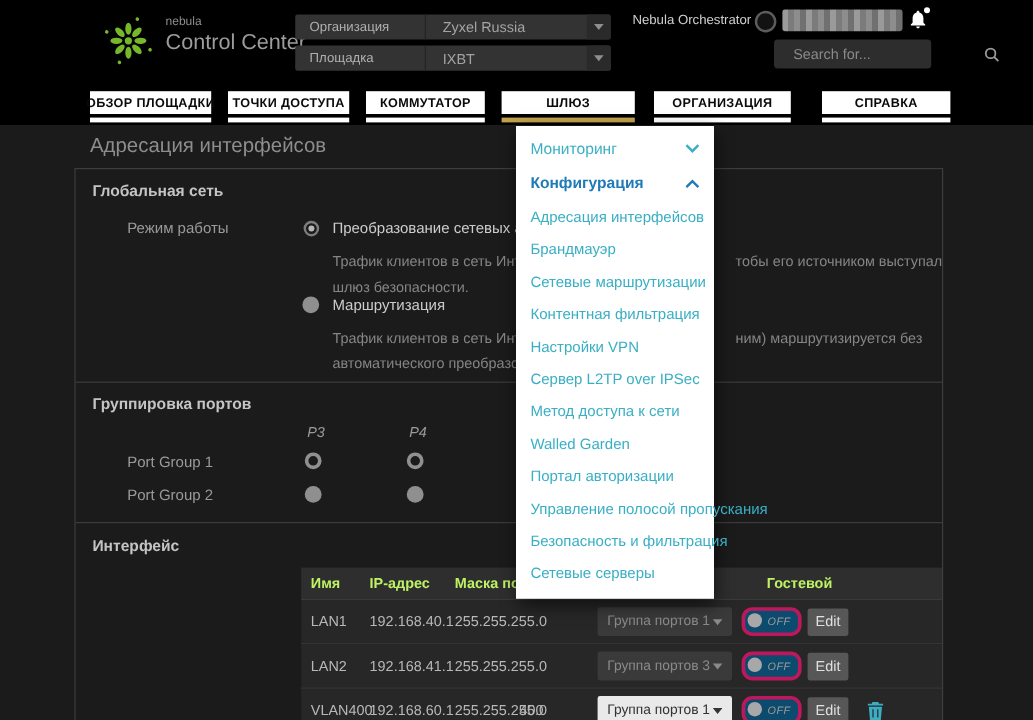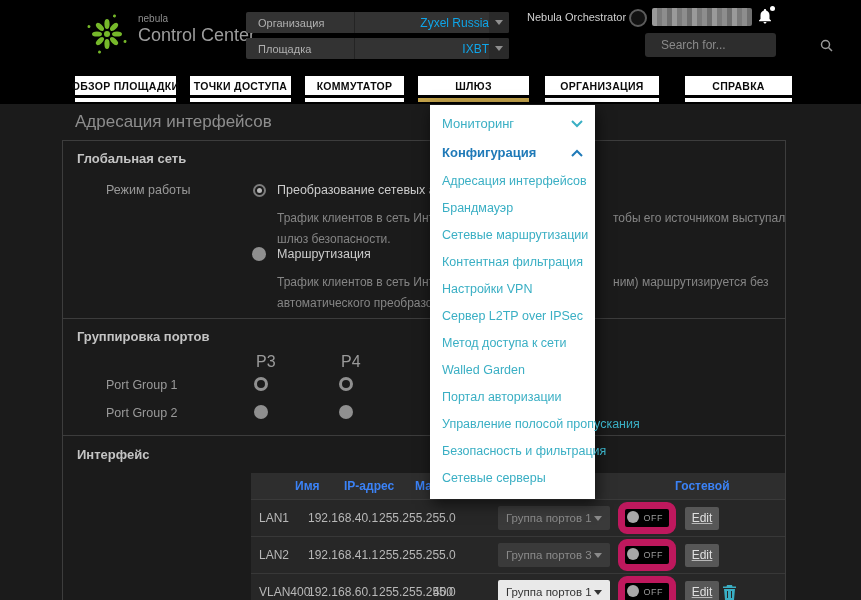--- a/index.html
+++ b/index.html
@@ -12,21 +12,21 @@
   .topbar { position:absolute; left:0; top:0; width:861px; height:104px; background:#000; z-index:5; }
   .logo-wrap { position:absolute; left:84px; top:11px; }
   .brand { position:absolute; left:138px; top:13px; line-height:1.15; }
   .brand .b1 { display:block; font-size:10px; color:#8d8d8d; }
   .brand .b2 { display:block; font-size:18px; color:#9c9c9c; }
 
   .tb-select { position:absolute; left:246px; width:263px; height:21px; background:#333;
                display:flex; align-items:center; border-radius:2px; cursor:pointer; }
   .tb-select .lbl { width:96px; padding-left:12px; font-size:11px; color:#b0b0b0;
                     border-right:1px solid #242424; height:100%; display:flex; align-items:center; }
-  .tb-select .val { padding-left:14px; font-size:12px; color:#0ea5e9; flex:1;text-align:right; }
+  .tb-select .val { padding-left:14px; font-size:12px; color:#a3a3a3; flex:1; }
   .tb-select .caret-box { width:20px; height:100%; display:flex; align-items:center; justify-content:center;
                           background:#2a2a2a; border-radius:0 2px 2px 0; }
   .caret { width:0; height:0; border-left:4px solid transparent; border-right:4px solid transparent;
            border-top:5px solid #8f8f8f; }
 
   .orch-label { position:absolute; left:527px; top:11px; font-size:11px; color:#d0d0d0; }
   .orch-toggle { position:absolute; left:629px; top:9px; width:14px; height:14px; border-radius:50%;
                  border:2px solid #5c5c5c; background:#121212; cursor:pointer; }
   .redacted { position:absolute; left:652px; top:8px; width:100px; height:18px; border-radius:2px;
               background:repeating-linear-gradient(90deg,#9a9a9a 0 5px,#7b7b7b 5px 10px,#8d8d8d 10px 15px,#707070 15px 20px);
@@ -58,42 +58,42 @@
   .opt-label { position:absolute; font-size:12.5px; color:#cccccc; }
   .desc { position:absolute; font-size:12px; color:#858585; white-space:nowrap; }
 
   .radio { position:absolute; border-radius:50%; cursor:pointer; }
   .radio.sel { width:9px; height:9px; border:2px solid #7d7d7d; background:#1b1b1b; }
   .radio.sel::after { content:""; position:absolute; left:2px; top:2px; width:5px; height:5px;
                       border-radius:50%; background:#b8b8b8; }
   .radio.ring { width:8px; height:8px; border:3px solid #909090; background:transparent; }
   .radio.disc { width:14px; height:14px; background:#8f8f8f; }
 
-  .col-head { position:absolute; font-size:16px; color:#9a9a9a; }
+  .col-head { position:absolute; font-size:12px; color:#9a9a9a;font-style:italic; }
 
   
   .iface-table { position:absolute; left:188px; top:332px; width:534px; }
   .t-header { position:relative; height:26px; background:#2e2e2e; border-bottom:1px solid #3a3a3a; }
   .t-row { position:relative; height:36px; background:#272727; border-bottom:1px solid #383838; }
   .c { position:absolute; top:0; height:100%; display:flex; align-items:center;
        font-size:12px; color:#b8b8b8; white-space:nowrap; }
-  .t-header .c { font-size:12px; font-weight:bold; color:#3b82f6;margin-left:36px; }
+  .t-header .c { font-size:12px; font-weight:bold; color:#bef264; }
   .c-name { left:8px; } .c-ip { left:57px; } .c-mask { left:128px; } .c-vlan { left:182px; }
-  .c-group { left:247px; } .c-toggle { left:367px; } .c-edit { left:434px;text-decoration:underline; } .c-trash { left:472px; }
+  .c-group { left:247px; } .c-toggle { left:367px; } .c-edit { left:422px; } .c-trash { left:472px; }
   .c-guest { left:388px; }
 
   .row-select { width:112px; height:24px; background:#3a3a3a; color:#8a8a8a; font-size:11.5px;
                 display:flex; align-items:center; justify-content:space-between; padding:0 8px;
                 border-radius:2px; cursor:default; box-sizing:border-box; }
   .row-select .caret { border-top-color:#8a8a8a; }
   .row-select.enabled { background:#e9e9e9; color:#333; cursor:pointer; }
   .row-select.enabled .caret { border-top-color:#333; }
 
-  .toggle { position:relative; width:44px; height:18px; border-radius:9px; background:#000000;
-            border:7px solid #be185d; cursor:pointer; }
+  .toggle { position:relative; width:44px; height:18px; border-radius:9px; background:#0c4a6e;
+            border:3px solid #be185d; cursor:pointer;font-style:italic; }
   .toggle .knob { position:absolute; left:2px; top:2px; width:12px; height:12px; border-radius:50%; background:#a8a8a8; }
   .toggle .t-label { position:absolute; right:6px; top:4px; font-size:9px; color:#9a9a9a; letter-spacing:.5px; }
 
   .edit-btn { width:34px; height:23px; background:#575757; color:#e0e0e0; font-size:12px;
               border:none; border-radius:2px; cursor:pointer; display:flex; align-items:center;
               justify-content:center; font-family:inherit; }
   .trash { cursor:pointer; display:flex; }
 
   
   .menu-panel { position:absolute; left:430px; top:105px; width:165px; background:#fff;

